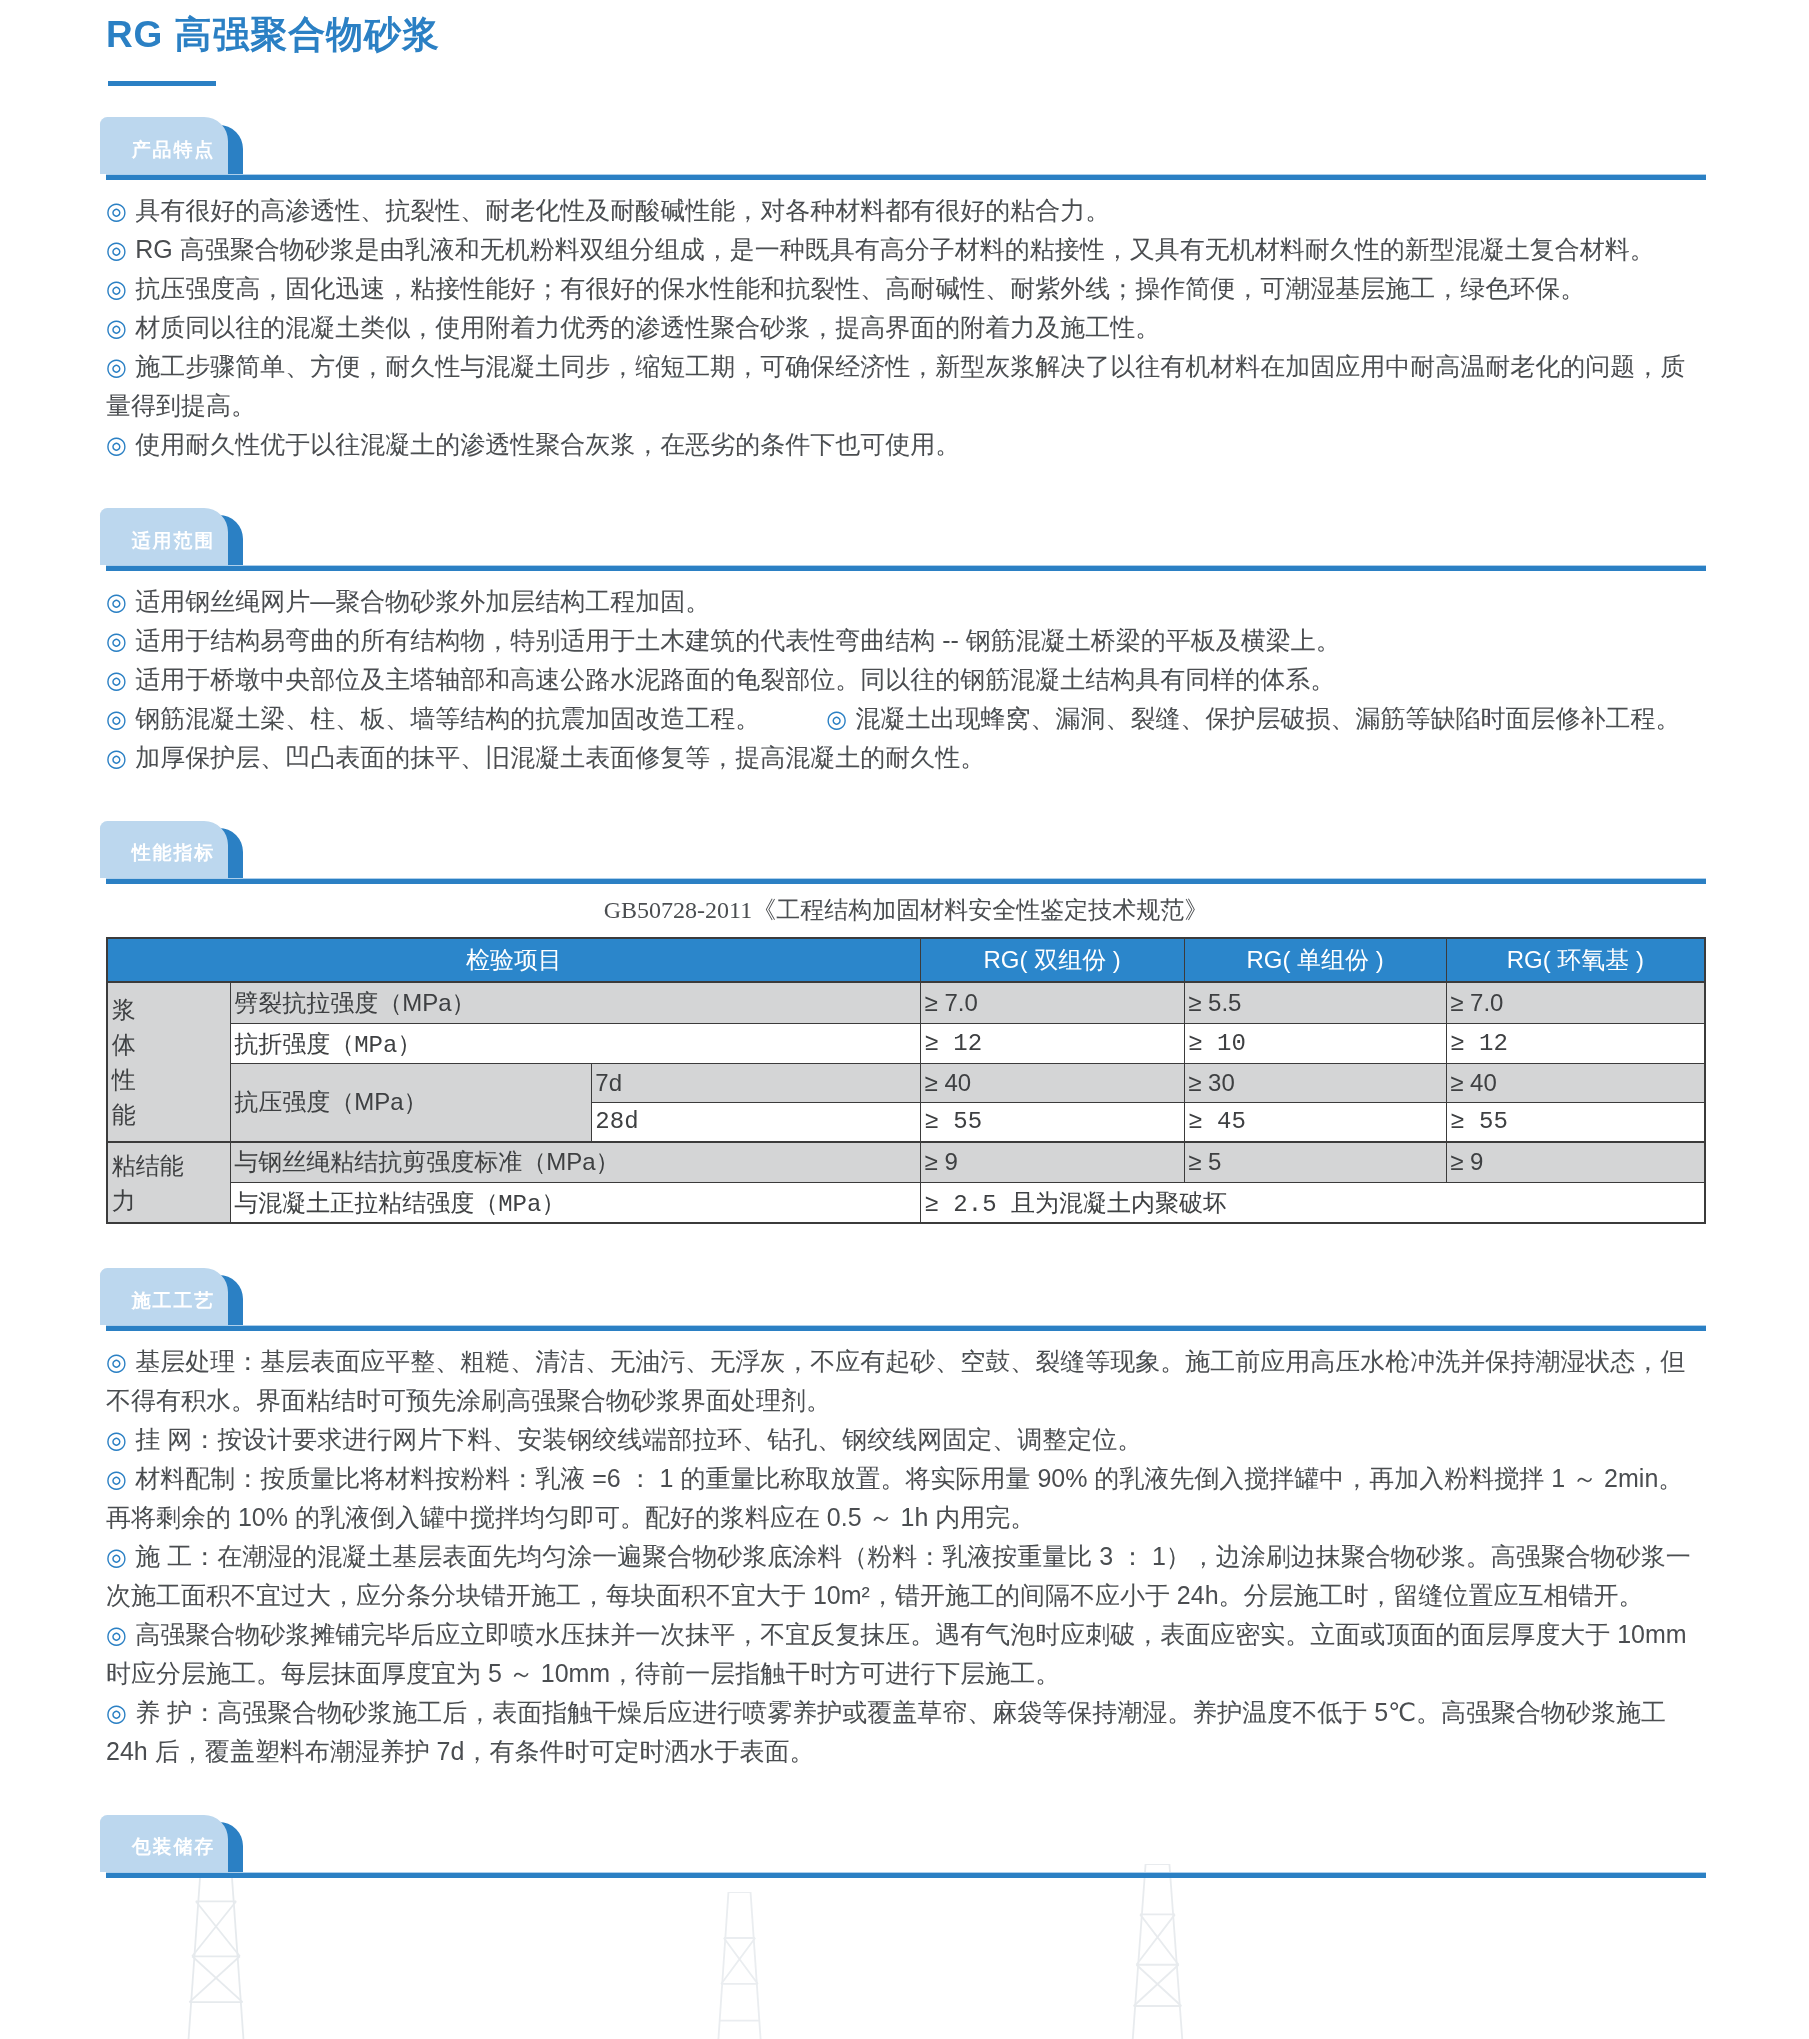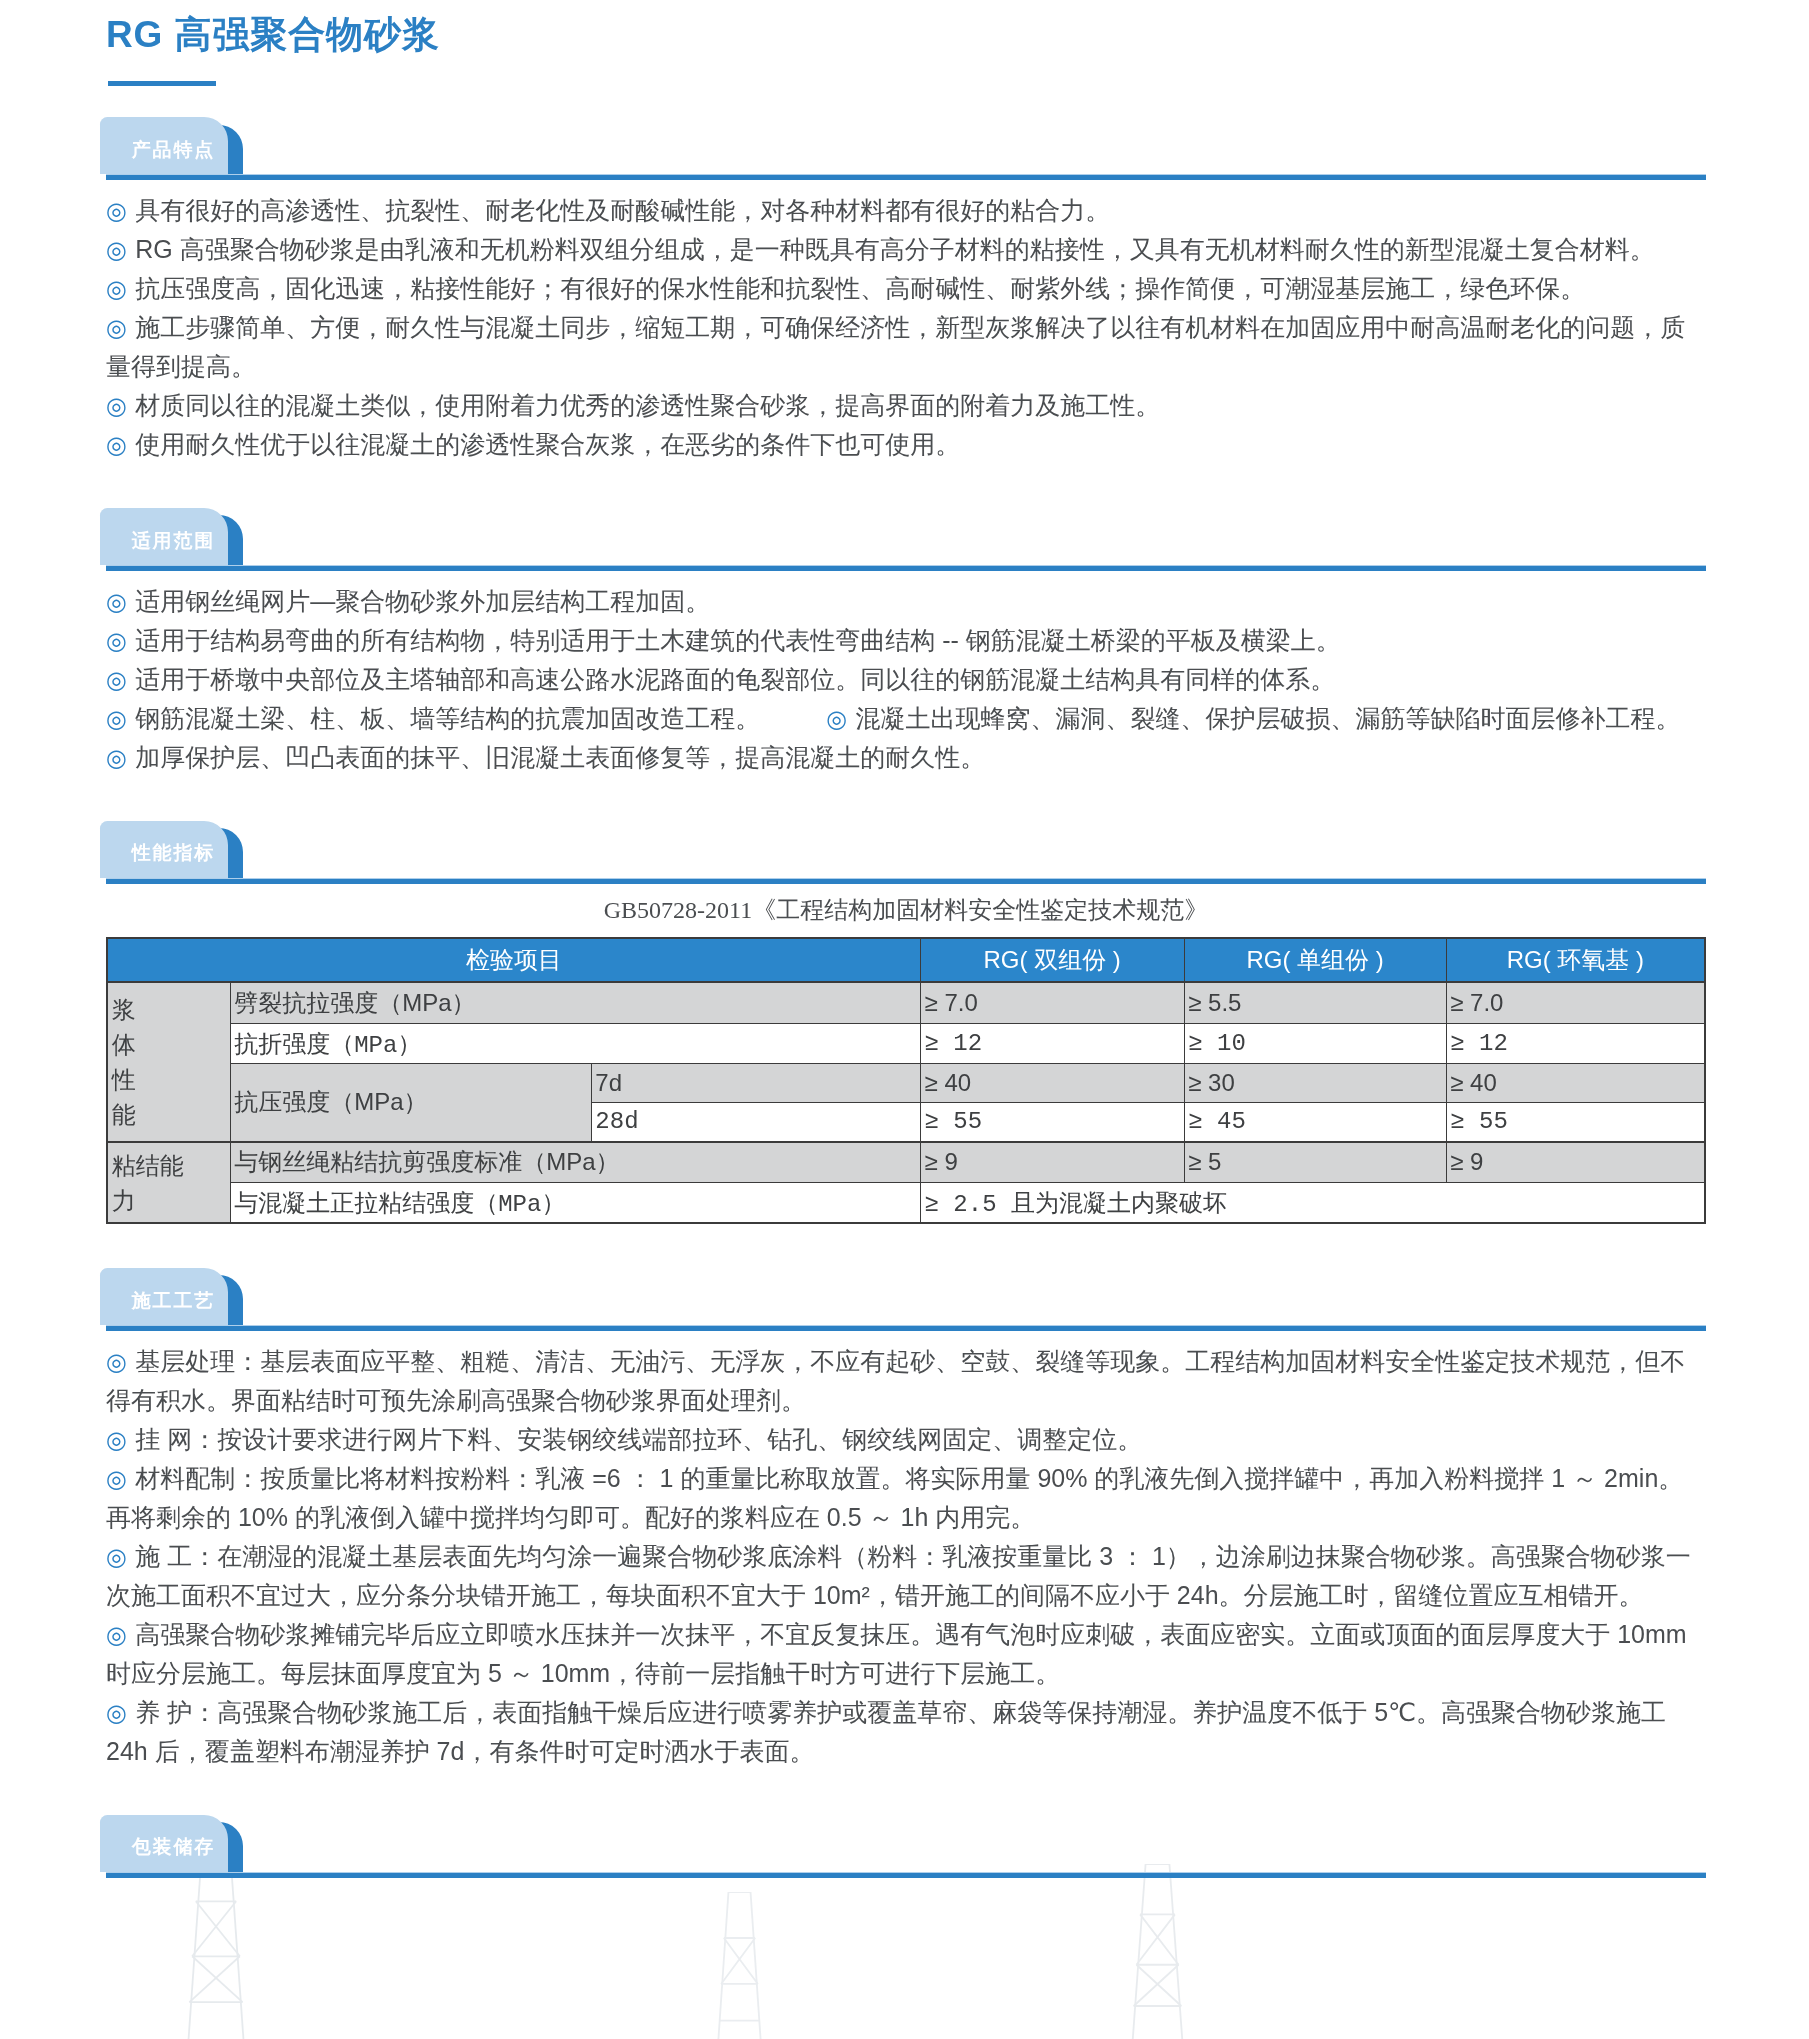--- a/index.html
+++ b/index.html
@@ -98,22 +98,22 @@
     <div class="sec-head">
       <div class="badge">
         <span>产品特点</span>
       </div>
     </div>
     <div class="sec-rule"></div>
     <div class="blk">
       <p class="item"><span class="bm">◎</span><span>具有很好的高渗透性、抗裂性、耐老化性及耐酸碱性能，对各种材料都有很好的粘合力。</span></p>
       <p class="item"><span class="bm">◎</span><span>RG 高强聚合物砂浆是由乳液和无机粉料双组分组成，是一种既具有高分子材料的粘接性，又具有无机材料耐久性的新型混凝土复合材料。</span></p>
       <p class="item"><span class="bm">◎</span><span>抗压强度高，固化迅速，粘接性能好；有很好的保水性能和抗裂性、高耐碱性、耐紫外线；操作简便，可潮湿基层施工，绿色环保。</span></p>
+      <p class="item"><span class="bm">◎</span><span>材质同以往的混凝土类似，使用附着力优秀的渗透性聚合砂浆，提高界面的附着力及施工性。</span></p>
       <p class="item"><span class="bm">◎</span><span>施工步骤简单、方便，耐久性与混凝土同步，缩短工期，可确保经济性，新型灰浆解决了以往有机材料在加固应用中耐高温耐老化的问题，质量得到提高。</span></p>
-      <p class="item"><span class="bm">◎</span><span>材质同以往的混凝土类似，使用附着力优秀的渗透性聚合砂浆，提高界面的附着力及施工性。</span></p>
       <p class="item"><span class="bm">◎</span><span>使用耐久性优于以往混凝土的渗透性聚合灰浆，在恶劣的条件下也可使用。</span></p>
     </div>
   </div>
 
   <div class="section">
     <div class="sec-head">
       <div class="badge">
         <span>适用范围</span>
       </div>
     </div>
@@ -199,21 +199,21 @@
   </div>
 
   <div class="section">
     <div class="sec-head">
       <div class="badge">
         <span>施工工艺</span>
       </div>
     </div>
     <div class="sec-rule"></div>
     <div class="blk">
-      <p class="item"><span class="bm">◎</span><span>基层处理：基层表面应平整、粗糙、清洁、无油污、无浮灰，不应有起砂、空鼓、裂缝等现象。工程结构加固材料安全性鉴定技术规范，但不得有积水。界面粘结时可预先涂刷高强聚合物砂浆界面处理剂。</span></p>
+      <p class="item"><span class="bm">◎</span><span>基层处理：基层表面应平整、粗糙、清洁、无油污、无浮灰，不应有起砂、空鼓、裂缝等现象。施工前应用高压水枪冲洗并保持潮湿状态，但不得有积水。界面粘结时可预先涂刷高强聚合物砂浆界面处理剂。</span></p>
       <p class="item"><span class="bm">◎</span><span>挂 网：按设计要求进行网片下料、安装钢绞线端部拉环、钻孔、钢绞线网固定、调整定位。</span></p>
       <p class="item"><span class="bm">◎</span><span>材料配制：按质量比将材料按粉料：乳液 =6 ： 1 的重量比称取放置。将实际用量 90% 的乳液先倒入搅拌罐中，再加入粉料搅拌 1 ～ 2min。再将剩余的 10% 的乳液倒入罐中搅拌均匀即可。配好的浆料应在 0.5 ～ 1h 内用完。</span></p>
       <p class="item"><span class="bm">◎</span><span>施 工：在潮湿的混凝土基层表面先均匀涂一遍聚合物砂浆底涂料（粉料：乳液按重量比 3 ： 1），边涂刷边抹聚合物砂浆。高强聚合物砂浆一次施工面积不宜过大，应分条分块错开施工，每块面积不宜大于 10m²，错开施工的间隔不应小于 24h。分层施工时，留缝位置应互相错开。</span></p>
       <p class="item"><span class="bm">◎</span><span>高强聚合物砂浆摊铺完毕后应立即喷水压抹并一次抹平，不宜反复抹压。遇有气泡时应刺破，表面应密实。立面或顶面的面层厚度大于 10mm 时应分层施工。每层抹面厚度宜为 5 ～ 10mm，待前一层指触干时方可进行下层施工。</span></p>
       <p class="item"><span class="bm">◎</span><span>养 护：高强聚合物砂浆施工后，表面指触干燥后应进行喷雾养护或覆盖草帘、麻袋等保持潮湿。养护温度不低于 5℃。高强聚合物砂浆施工 24h 后，覆盖塑料布潮湿养护 7d，有条件时可定时洒水于表面。</span></p>
     </div>
   </div>
 
   <div class="section">
     <div class="sec-head">

